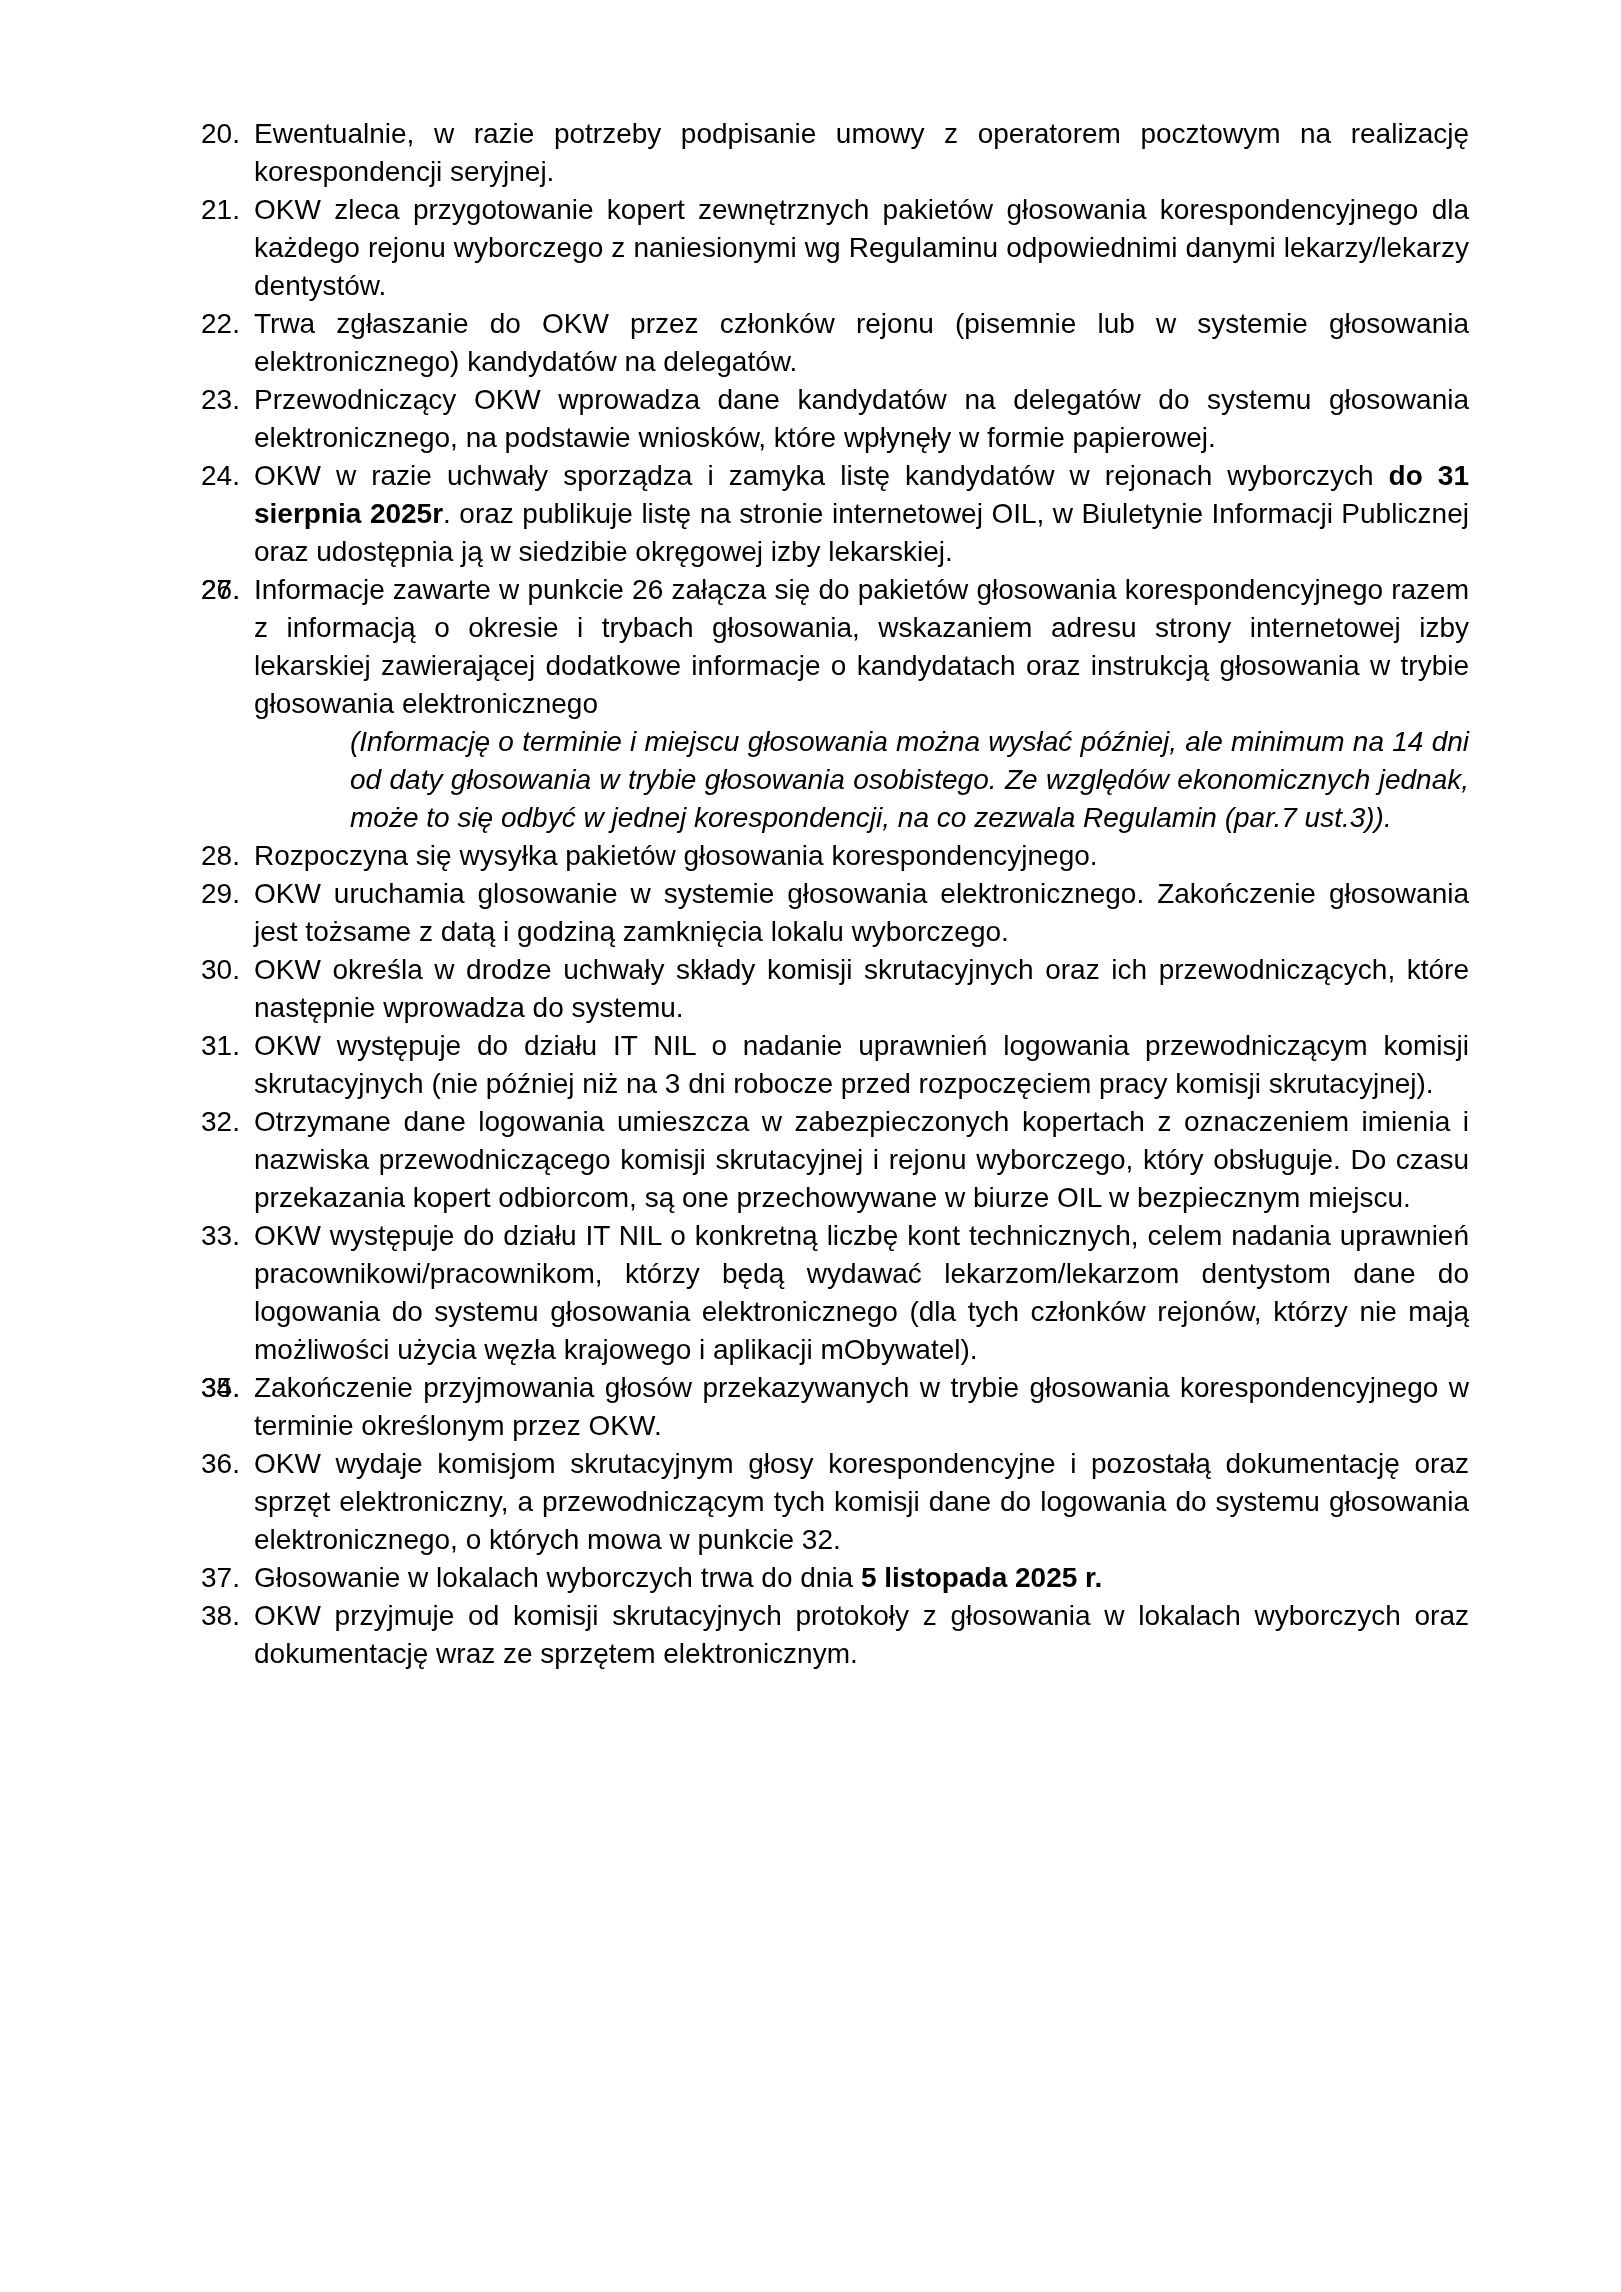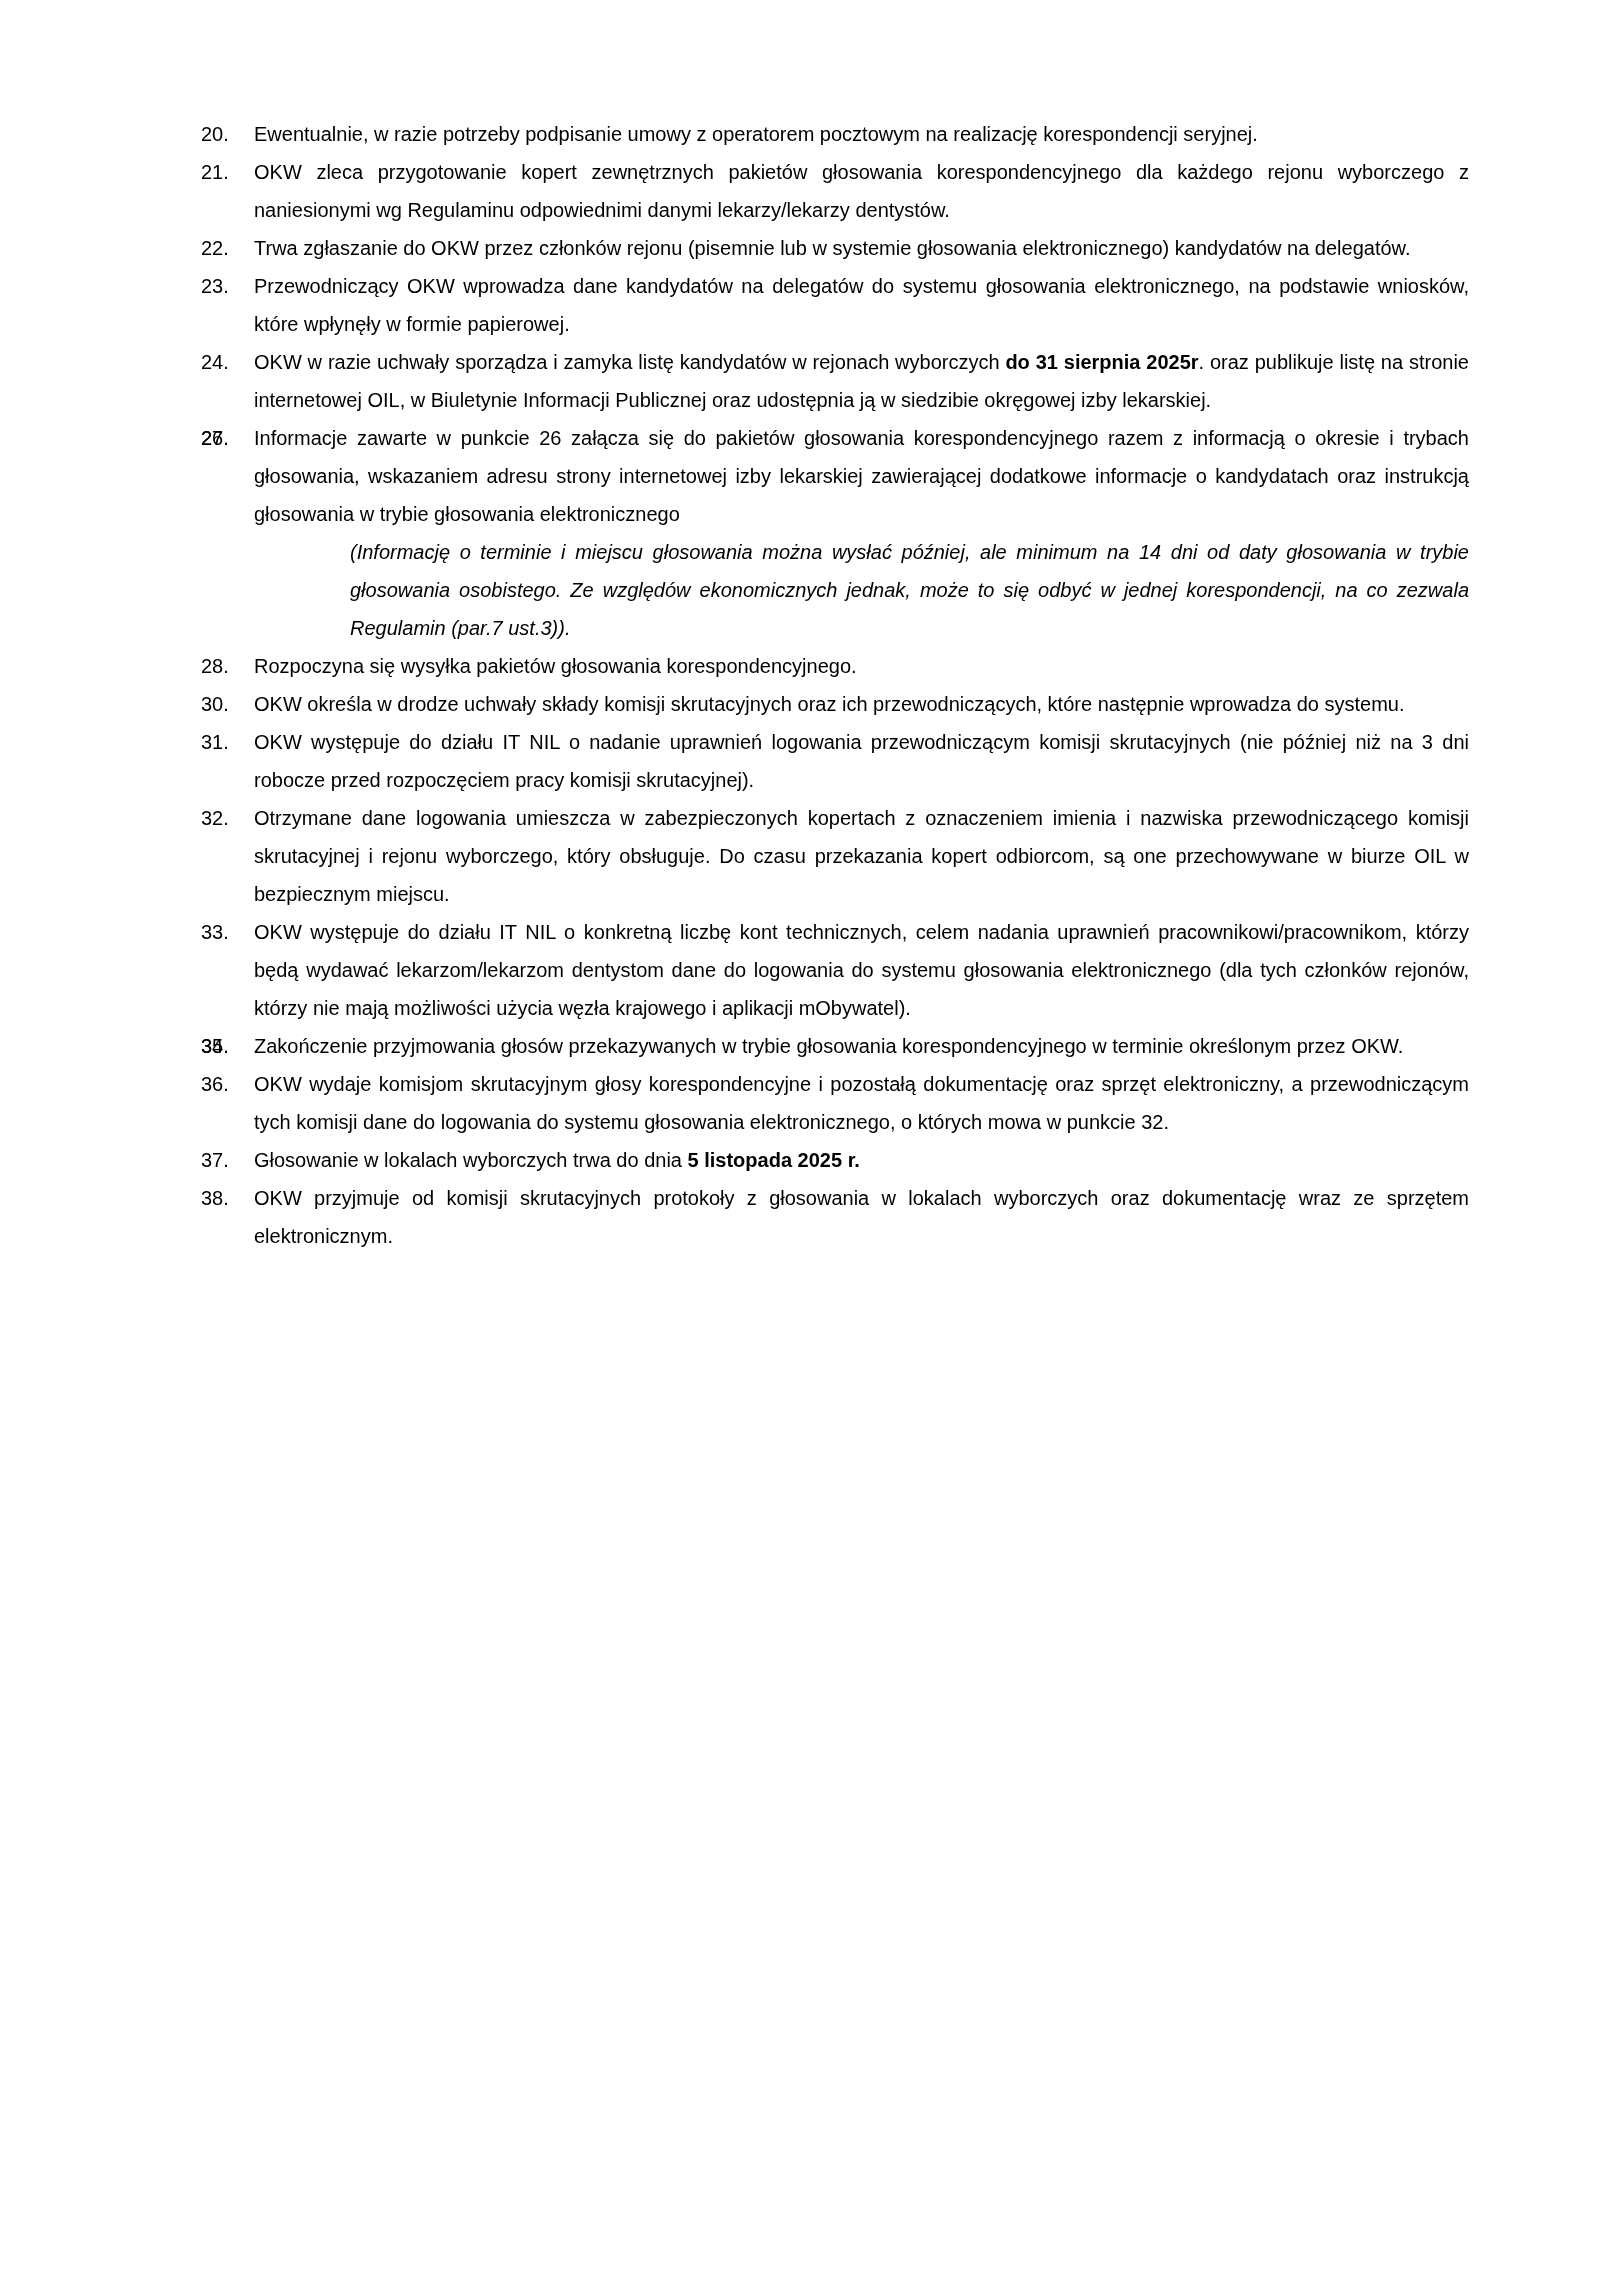--- a/index.html
+++ b/index.html
@@ -22,21 +22,21 @@
     width: 1268px;
   }
   ol.steps {
     list-style: none;
     margin: 0;
     padding: 0;
   }
   li.step {
     position: relative;
     padding-left: 53px;
-    font-size: 20px;
+    font-size: 28px;
     line-height: 38px;
     text-align: justify;
   }
   li.step .num {
     position: absolute;
     left: 0;
     top: 0;
   }
   .note {
     display: block;
@@ -86,20 +86,24 @@
       <span class="num">27.</span>
       <span>Informacje zawarte w punkcie 26 załącza się do pakietów głosowania korespondencyjnego razem z informacją o okresie i trybach głosowania, wskazaniem adresu strony internetowej izby lekarskiej zawierającej dodatkowe informacje o kandydatach oraz instrukcją głosowania w trybie głosowania elektronicznego</span>
       <span class="note">(Informację o terminie i miejscu głosowania można wysłać później, ale minimum na 14 dni od daty głosowania w trybie głosowania osobistego. Ze względów ekonomicznych jednak, może to się odbyć w jednej korespondencji, na co zezwala Regulamin (par.7 ust.3)).</span>
     </li>
 
     <li class="step">
       <span class="num">28.</span>
       <span>Rozpoczyna się wysyłka pakietów głosowania korespondencyjnego.</span>
     </li>
 
+    <li class="step">
+      <span class="num">29.</span>
+      <span>OKW uruchamia glosowanie w systemie głosowania elektronicznego. Zakończenie głosowania jest tożsame z datą i godziną zamknięcia lokalu wyborczego.</span>
+    </li>
 
     <li class="step">
       <span class="num">30.</span>
       <span>OKW określa w drodze uchwały składy komisji skrutacyjnych oraz ich przewodniczących, które następnie wprowadza do systemu.</span>
     </li>
 
     <li class="step">
       <span class="num">31.</span>
       <span>OKW występuje do działu IT NIL o nadanie uprawnień logowania przewodniczącym komisji skrutacyjnych (nie później niż na 3 dni robocze przed rozpoczęciem pracy komisji skrutacyjnej).</span>
     </li>

